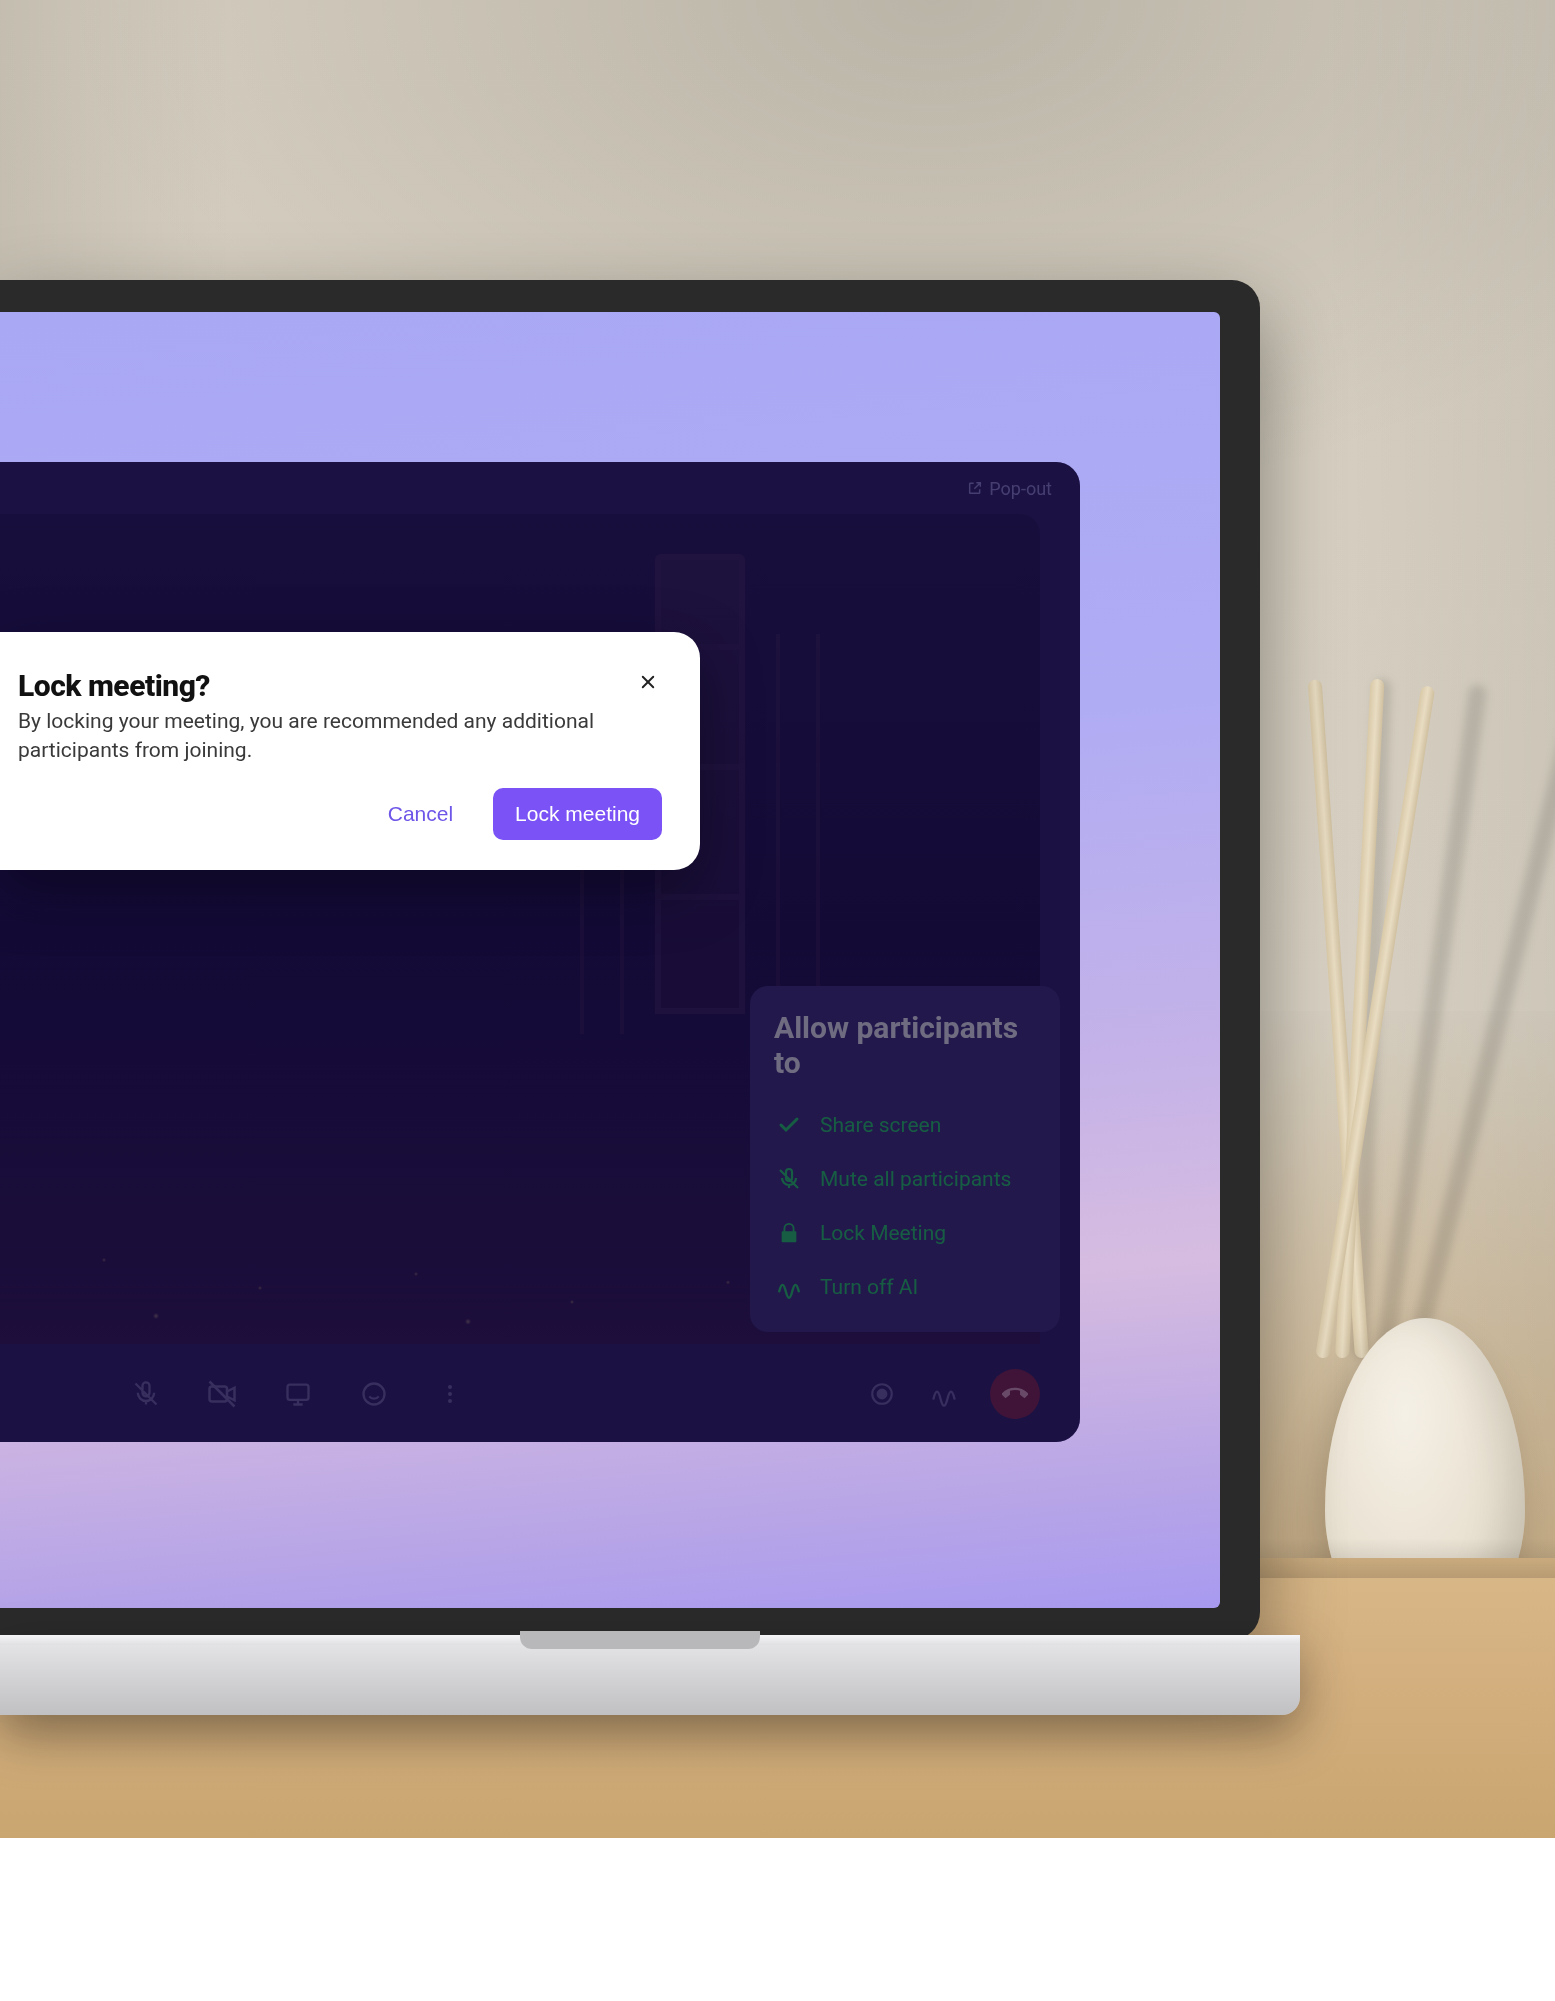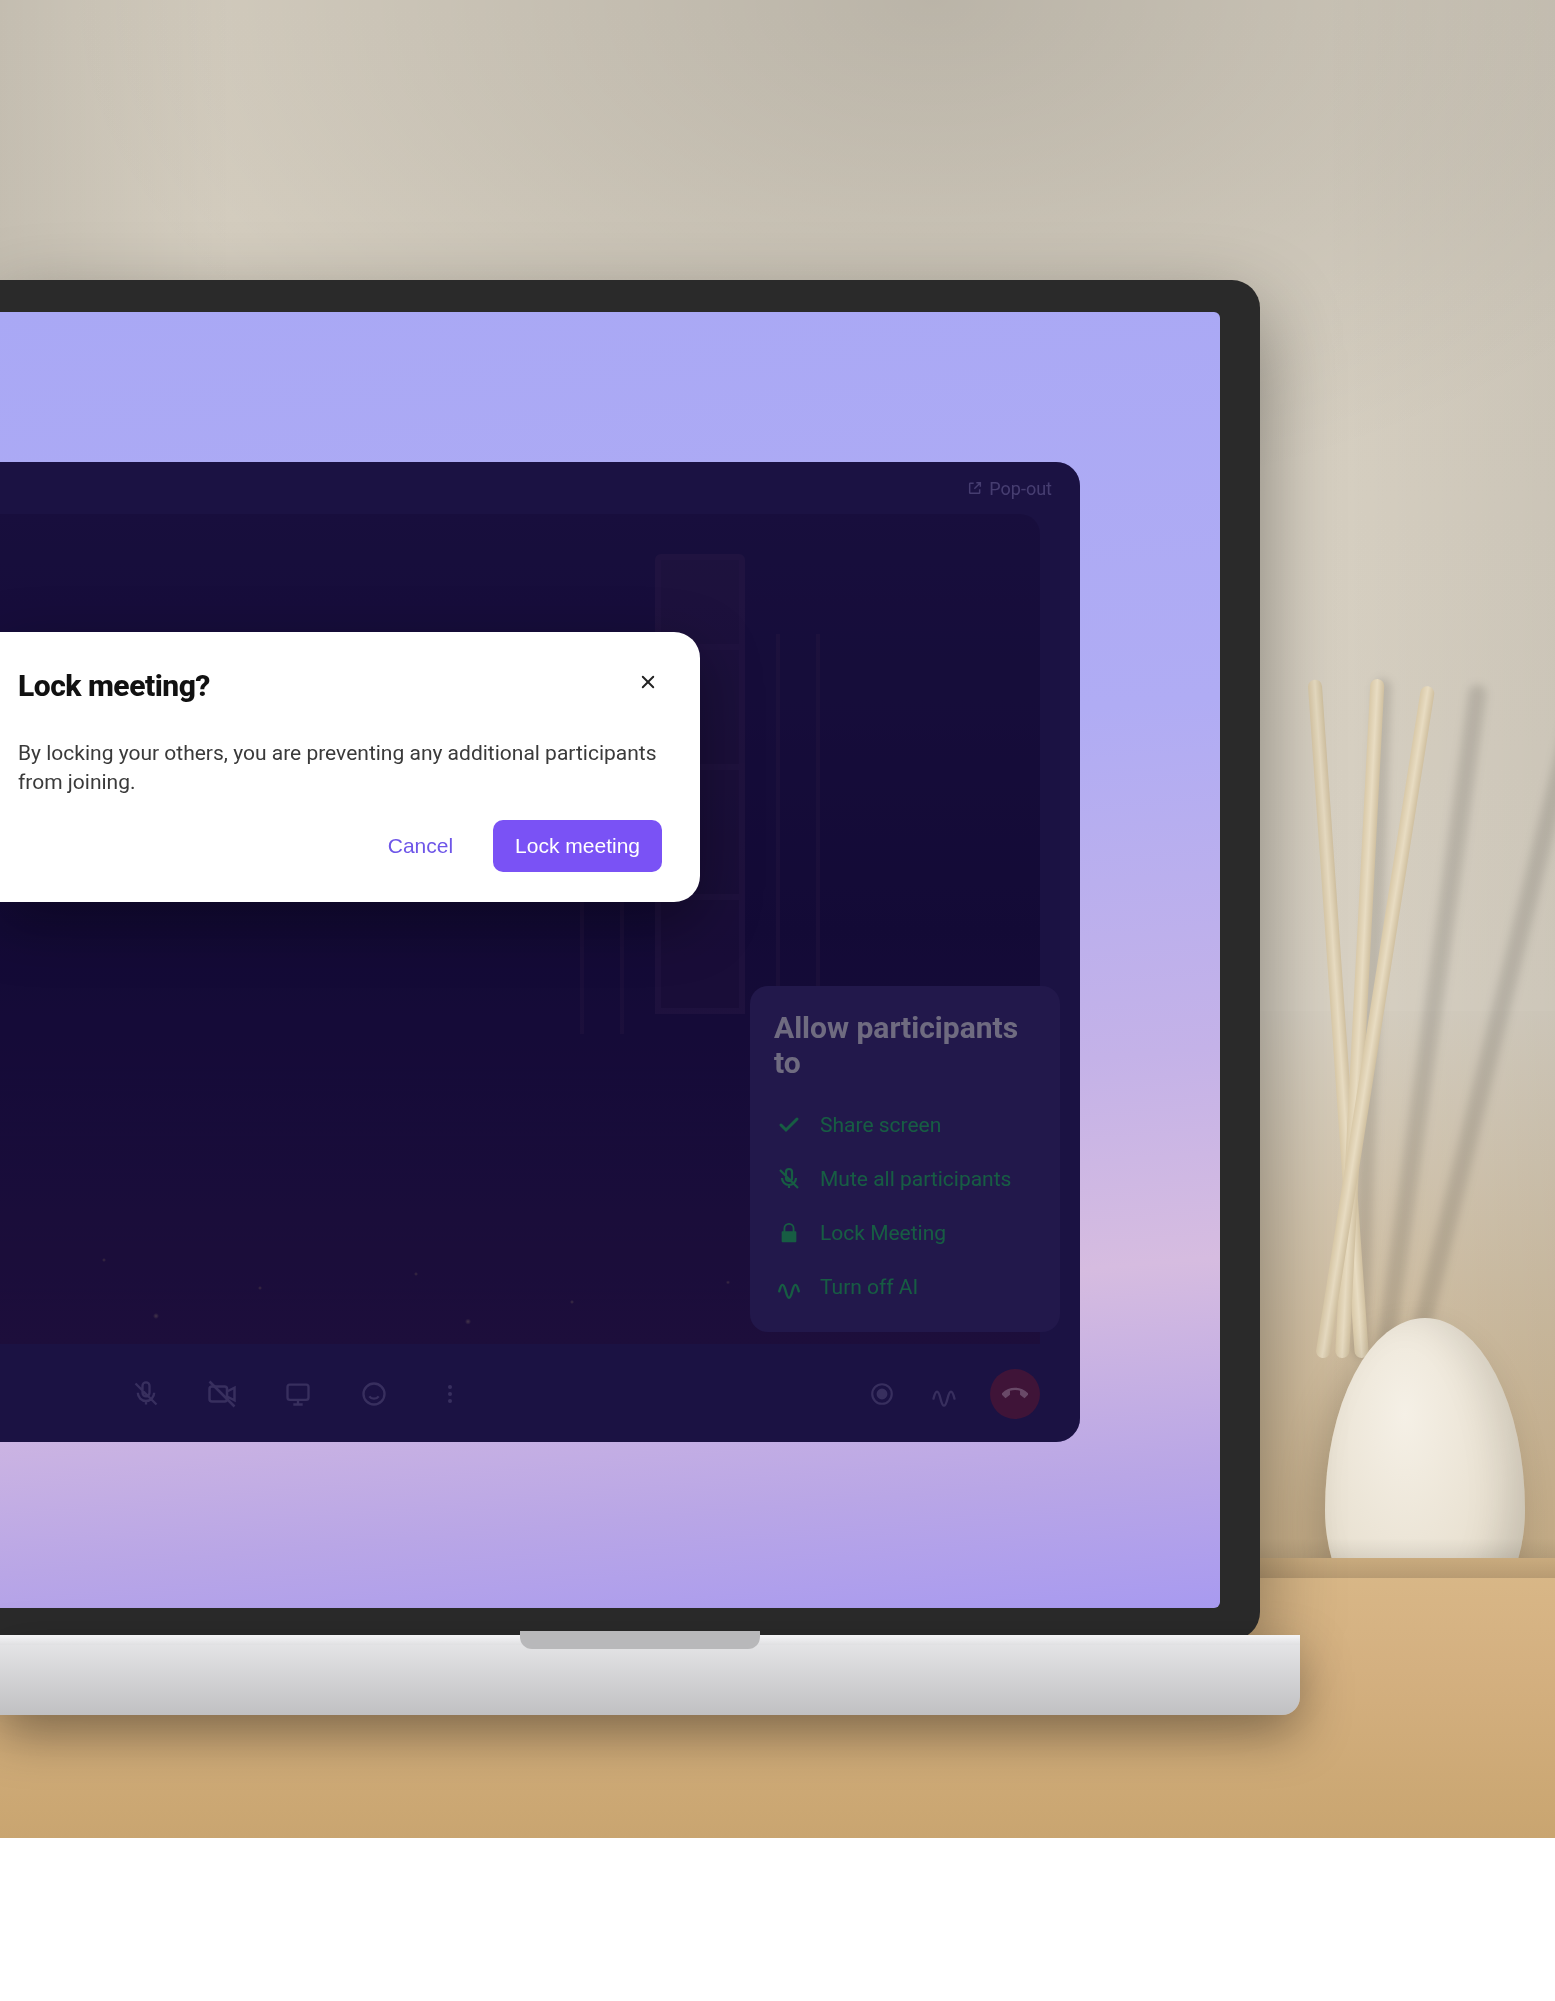--- a/index.html
+++ b/index.html
@@ -252,21 +252,21 @@
     top: 320px;
     width: 700px;
     background: #ffffff;
     border-radius: 0 26px 26px 0;
     padding: 36px 38px 30px 18px;
     box-shadow: 0 20px 60px rgba(0,0,0,0.35);
     z-index: 50;
   }
   .modal-header {
     display:flex; justify-content:space-between; align-items:flex-start;
-    margin-bottom: 36px;
+    margin-bottom: 4px;
   }
   .modal-title {
     font-size: 30px;
     font-weight: 800;
     color:#111;
     letter-spacing:-0.5px;
   }
   .modal-close {
     width:28px; height:28px;
     display:flex; align-items:center; justify-content:center;
@@ -456,21 +456,21 @@
           <div class="modal-header">
             <div class="modal-title">Lock meeting?</div>
             <div class="modal-close">
               <svg width="18" height="18" viewBox="0 0 24 24" fill="none" stroke="currentColor" stroke-width="2.5" stroke-linecap="round">
                   <line x1="5" y1="5" x2="19" y2="19"></line>
                   <line x1="19" y1="5" x2="5" y2="19"></line>
                 </svg>
             </div>
           </div>
           <div class="modal-body">
-            <p>By locking your others, you are preventing any additional participants from joining.</p>
+            <p>By locking your meeting, you are recommended any additional participants from joining.</p>
           </div>
           <div class="modal-actions">
             <button class="btn-secondary">Cancel</button>
             <button class="btn-primary">Lock meeting</button>
           </div>
         </div>
 
       </div>
     </div>
     <div class="laptop-base">

